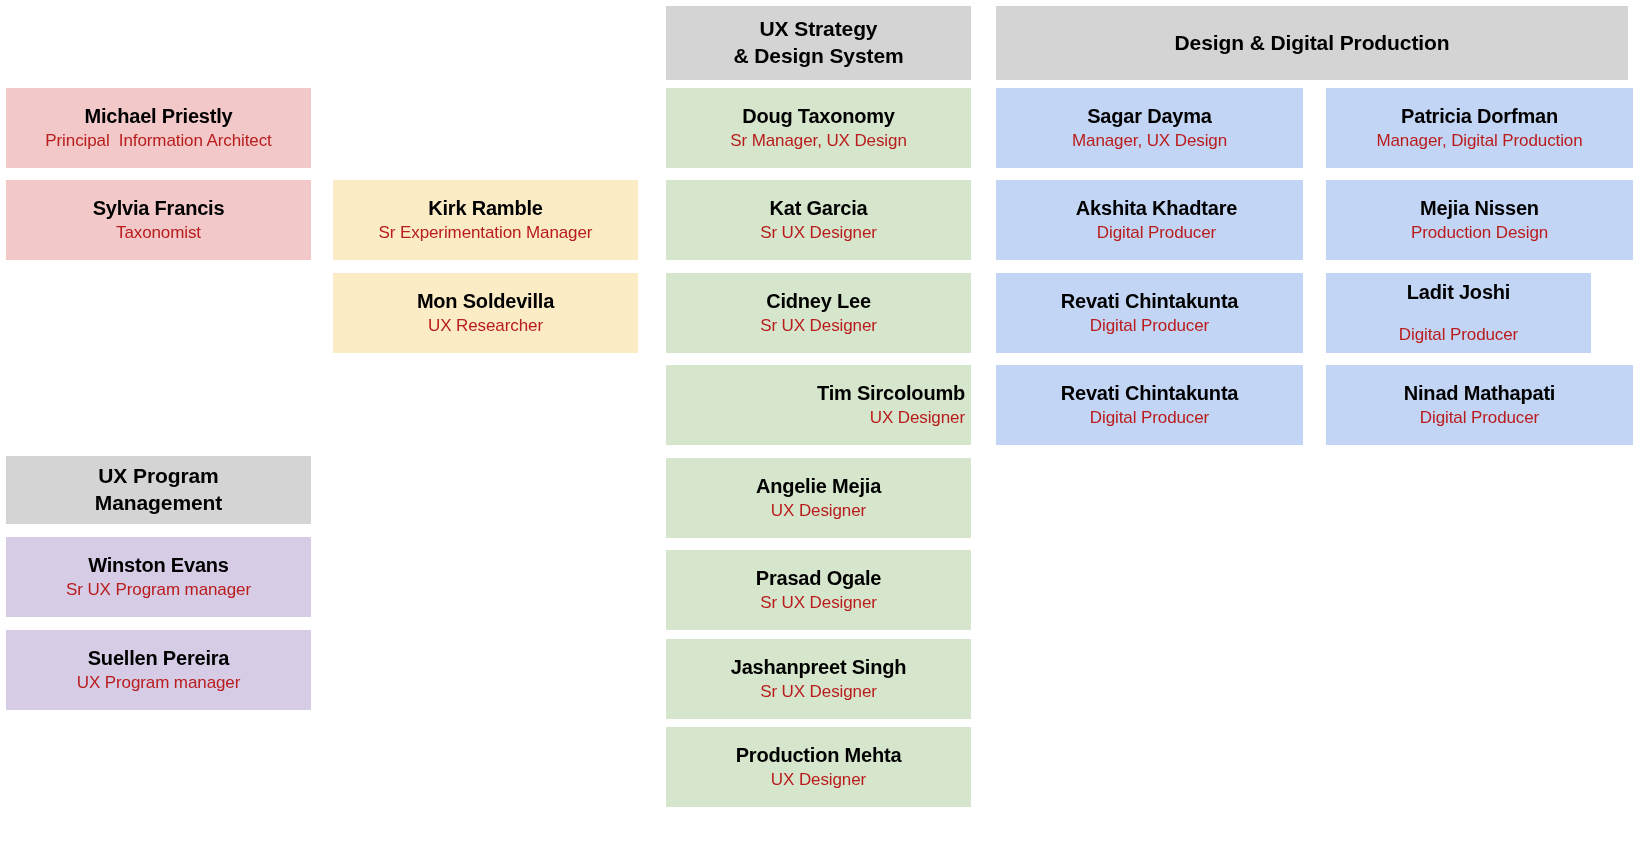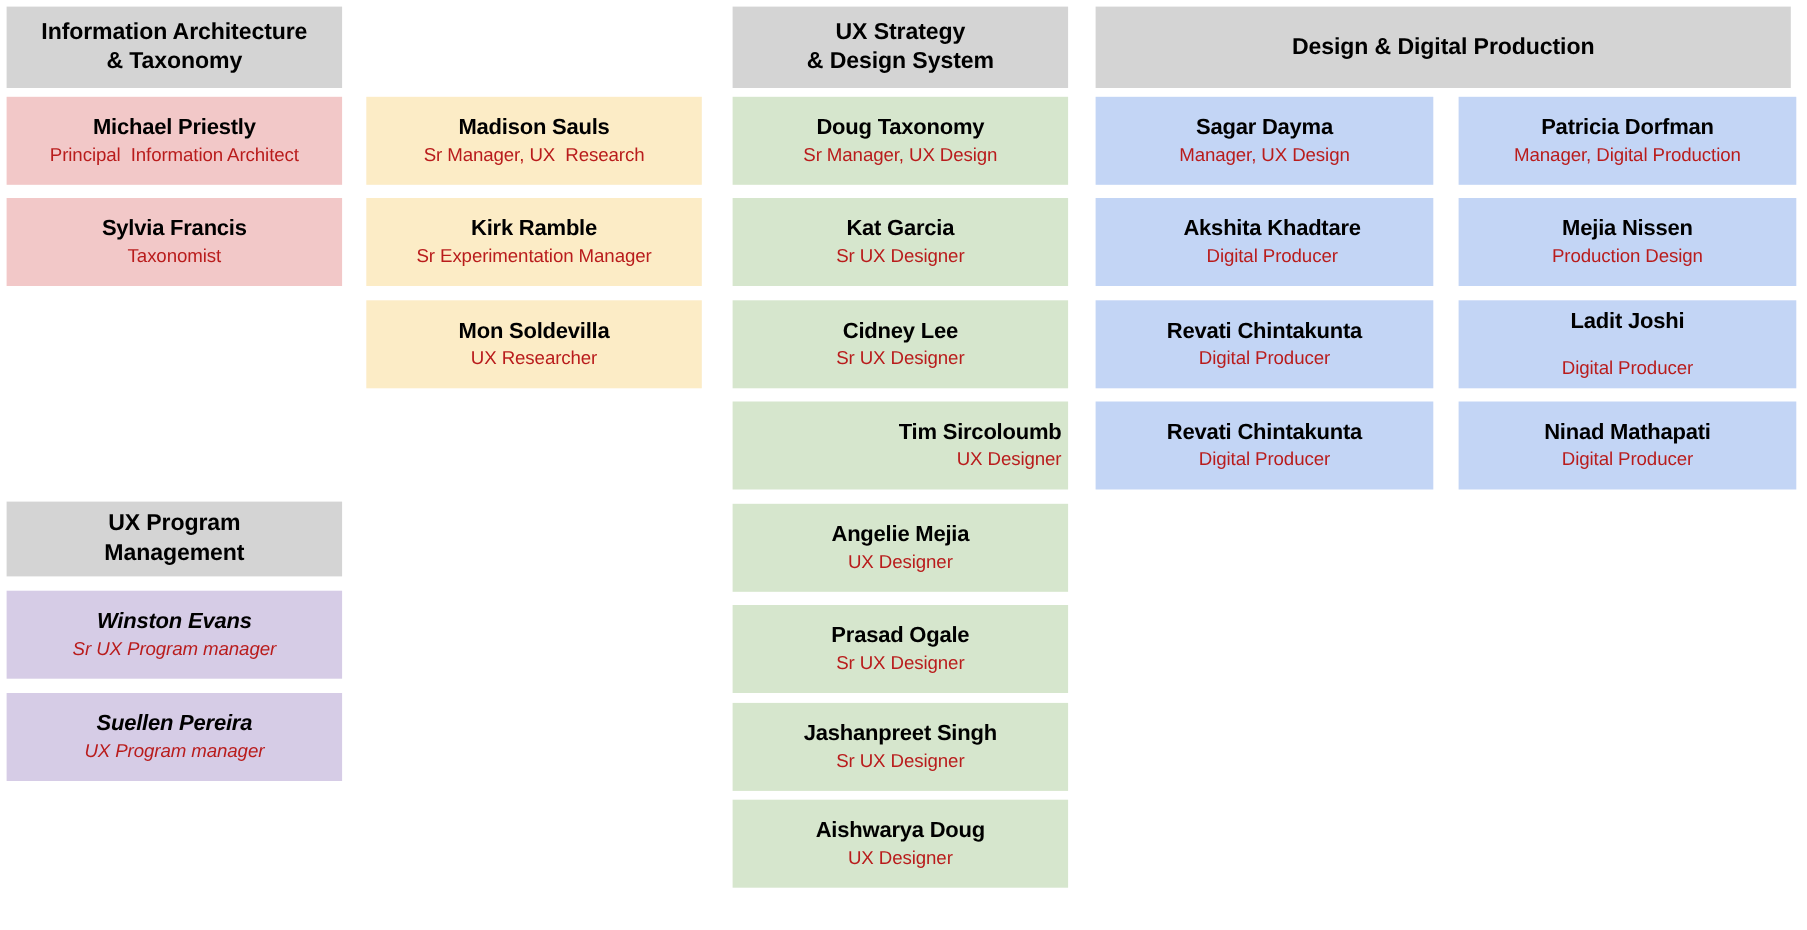--- a/index.html
+++ b/index.html
@@ -58,49 +58,43 @@
     line-height: 1.25;
     color: #b91c1c;
     margin-top: 2px;
     letter-spacing: -0.1px;
     white-space: pre;
   }
   .c-pink   { background: #f2c8c8; }
   .c-yellow { background: #fcecc6; }
   .c-green  { background: #d6e6cd; }
   .c-blue   { background: #c3d5f5; }
-  .c-purple { background: #d6cce6; font-style: italic; }
+  .c-purple { background: #d6cce6; }
 </style>
 </head>
 <body>
 
 <div id="org-chart">
-    <div class="group-header" style="left: 6px; top: 6px; width: 305px; height: 74px;">Information Architecture
-&amp; Taxonomy</div>
     <div class="card c-pink" style="left: 6px; top: 88px; width: 305px; height: 80px;">
       <div class="name">Michael Priestly</div>
       <div class="role">Principal  Information Architect</div>
     </div>
     <div class="card c-pink" style="left: 6px; top: 180px; width: 305px; height: 80px;">
       <div class="name">Sylvia Francis</div>
       <div class="role">Taxonomist</div>
     </div>
     <div class="group-header" style="left: 6px; top: 456px; width: 305px; height: 68px;">UX Program
 Management</div>
     <div class="card c-purple" style="left: 6px; top: 537px; width: 305px; height: 80px;">
       <div class="name">Winston Evans</div>
       <div class="role">Sr UX Program manager</div>
     </div>
     <div class="card c-purple" style="left: 6px; top: 630px; width: 305px; height: 80px;">
       <div class="name">Suellen Pereira</div>
       <div class="role">UX Program manager</div>
-    </div>
-    <div class="card c-yellow" style="left: 333px; top: 88px; width: 305px; height: 80px;">
-      <div class="name">Madison Sauls</div>
-      <div class="role">Sr Manager, UX  Research</div>
     </div>
     <div class="card c-yellow" style="left: 333px; top: 180px; width: 305px; height: 80px;">
       <div class="name">Kirk Ramble</div>
       <div class="role">Sr Experimentation Manager</div>
     </div>
     <div class="card c-yellow" style="left: 333px; top: 273px; width: 305px; height: 80px;">
       <div class="name">Mon Soldevilla</div>
       <div class="role">UX Researcher</div>
     </div>
     <div class="group-header" style="left: 666px; top: 6px; width: 305px; height: 74px;">UX Strategy
@@ -127,21 +121,21 @@
     </div>
     <div class="card c-green" style="left: 666px; top: 550px; width: 305px; height: 80px;">
       <div class="name">Prasad Ogale</div>
       <div class="role">Sr UX Designer</div>
     </div>
     <div class="card c-green" style="left: 666px; top: 639px; width: 305px; height: 80px;">
       <div class="name">Jashanpreet Singh</div>
       <div class="role">Sr UX Designer</div>
     </div>
     <div class="card c-green" style="left: 666px; top: 727px; width: 305px; height: 80px;">
-      <div class="name">Aishwarya Doug</div>
+      <div class="name">Production Mehta</div>
       <div class="role">UX Designer</div>
     </div>
     <div class="group-header" style="left: 996px; top: 6px; width: 632px; height: 74px;">Design &amp; Digital Production</div>
     <div class="card c-blue" style="left: 996px; top: 88px; width: 307px; height: 80px;">
       <div class="name">Sagar Dayma</div>
       <div class="role">Manager, UX Design</div>
     </div>
     <div class="card c-blue" style="left: 996px; top: 180px; width: 307px; height: 80px; padding-left: 20px;">
       <div class="name">Akshita Khadtare</div>
       <div class="role">Digital Producer</div>
@@ -155,21 +149,21 @@
       <div class="role">Digital Producer</div>
     </div>
     <div class="card c-blue" style="left: 1326px; top: 88px; width: 307px; height: 80px;">
       <div class="name">Patricia Dorfman</div>
       <div class="role">Manager, Digital Production</div>
     </div>
     <div class="card c-blue" style="left: 1326px; top: 180px; width: 307px; height: 80px;">
       <div class="name">Mejia Nissen</div>
       <div class="role">Production Design</div>
     </div>
-    <div class="card c-blue" style="left: 1326px; top: 273px; width: 307px; height: 80px; gap: 17px;">
+    <div class="card c-blue" style="left: 1326px; top: 273px; width: 265px; height: 80px; gap: 17px;">
       <div class="name">Ladit Joshi</div>
       <div class="role">Digital Producer</div>
     </div>
     <div class="card c-blue" style="left: 1326px; top: 365px; width: 307px; height: 80px;">
       <div class="name">Ninad Mathapati</div>
       <div class="role">Digital Producer</div>
     </div>
   </div>
 
 </body></html>

